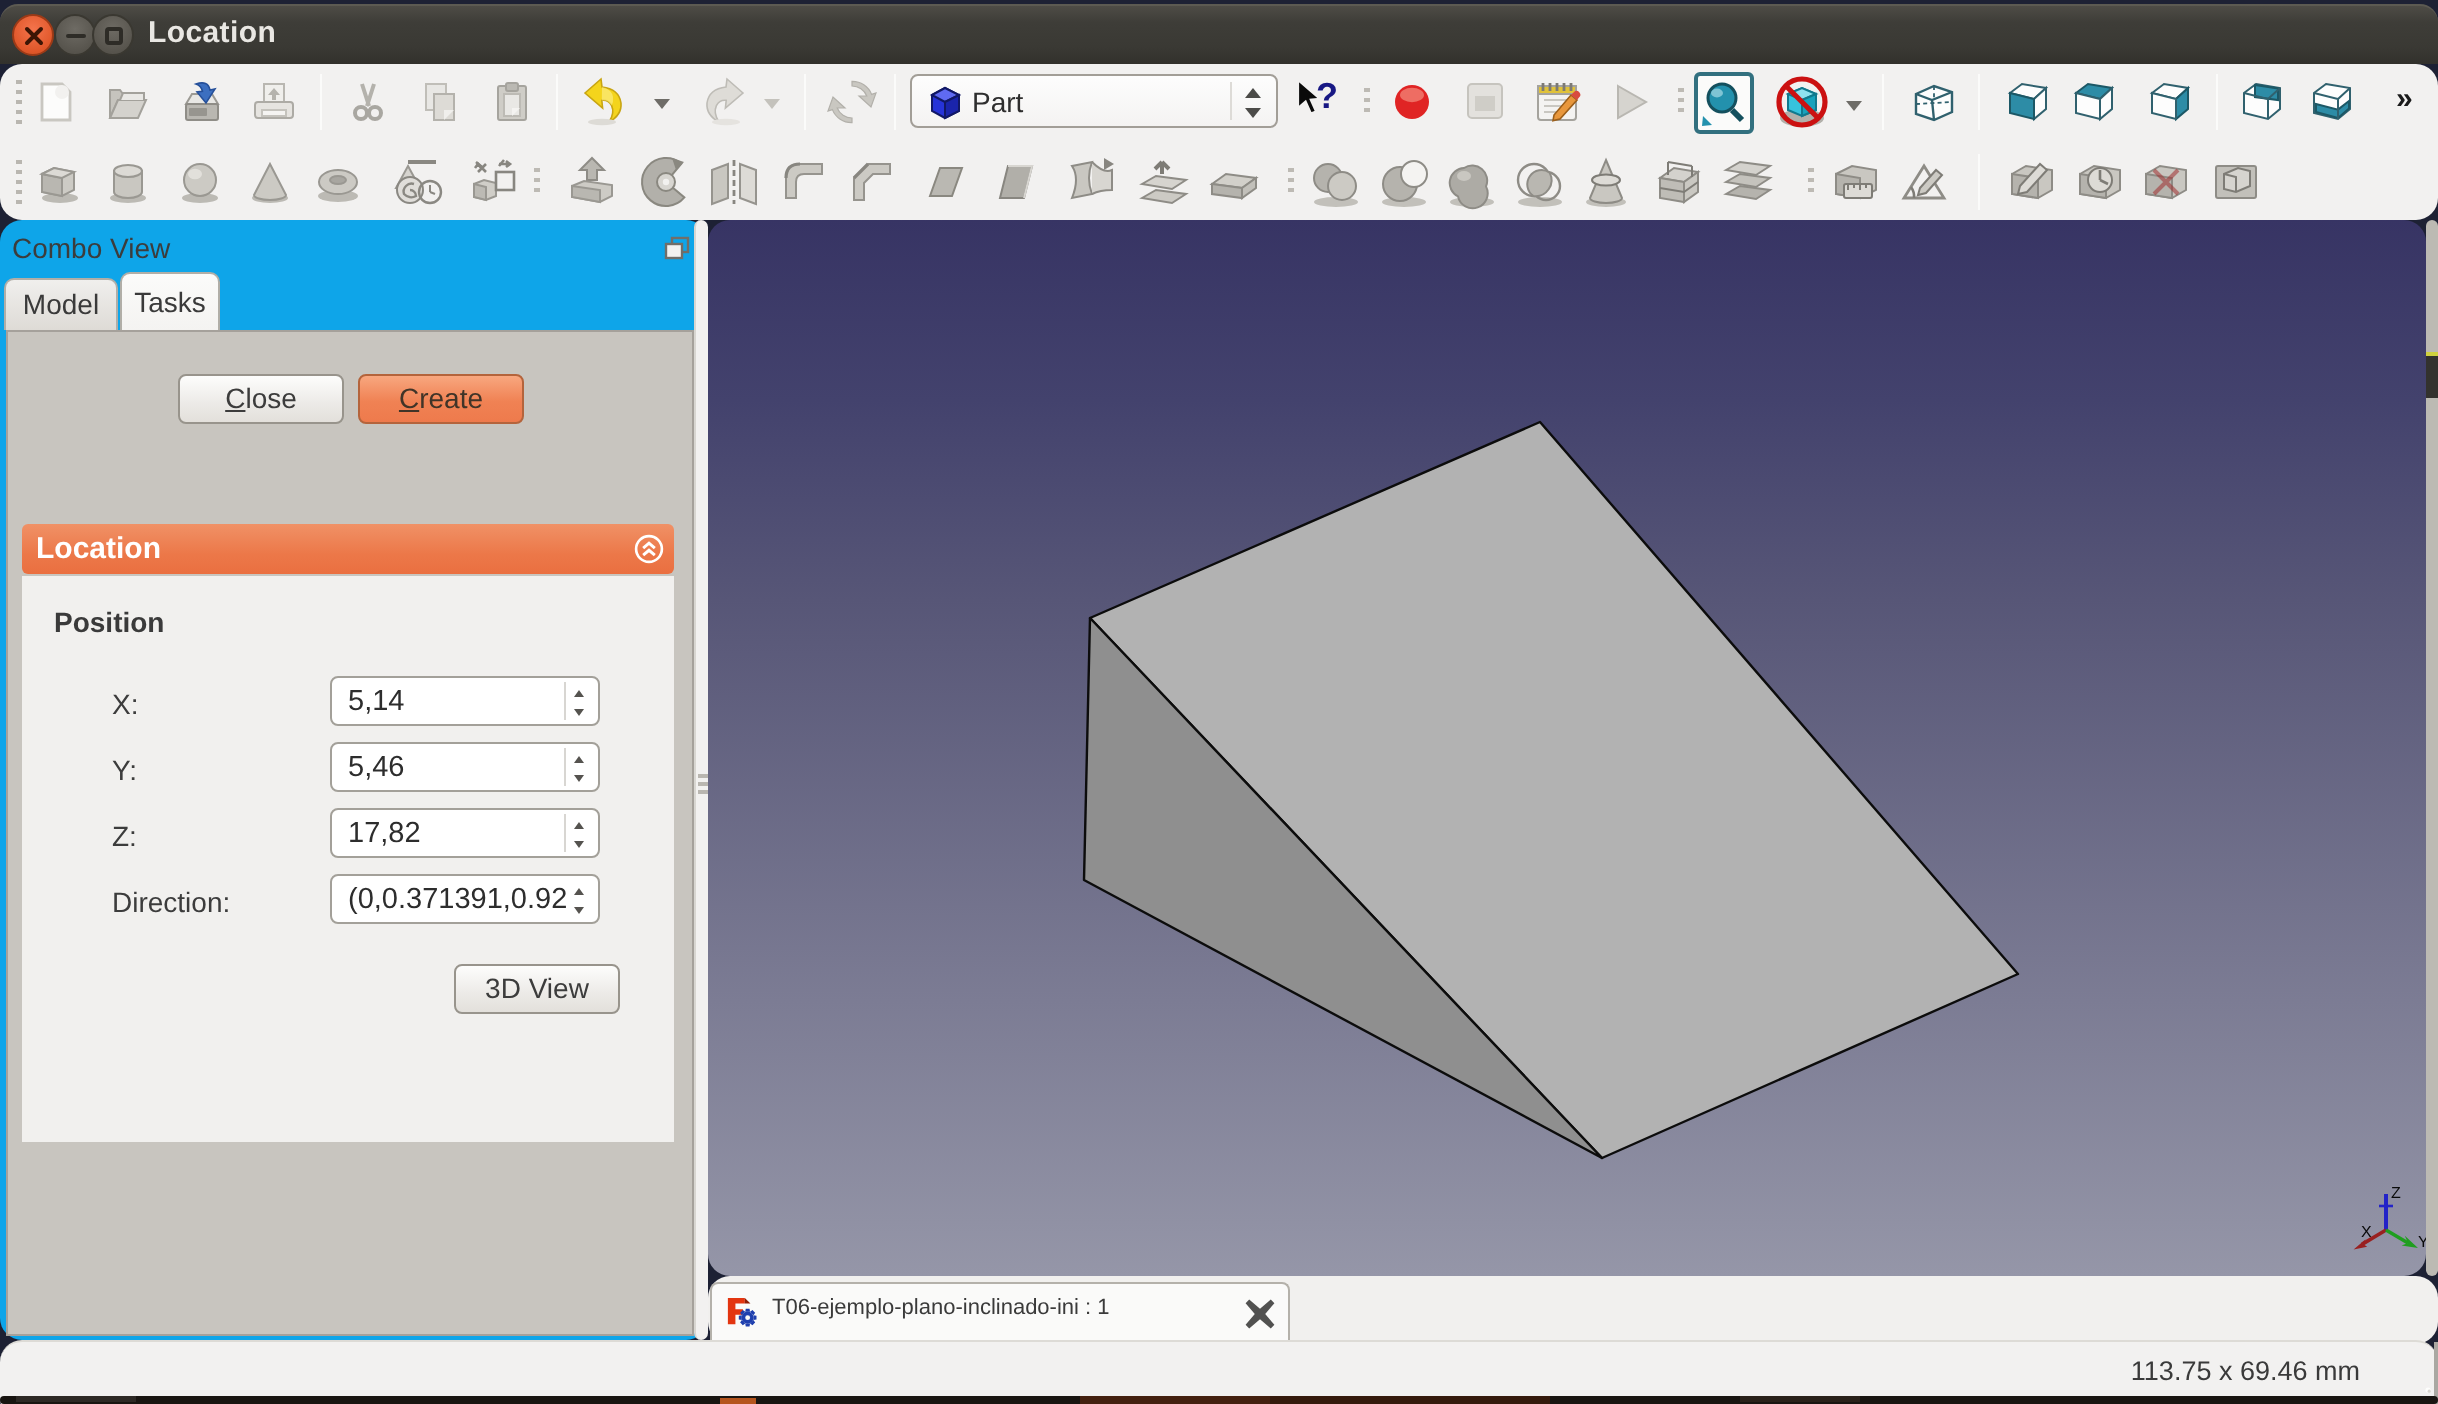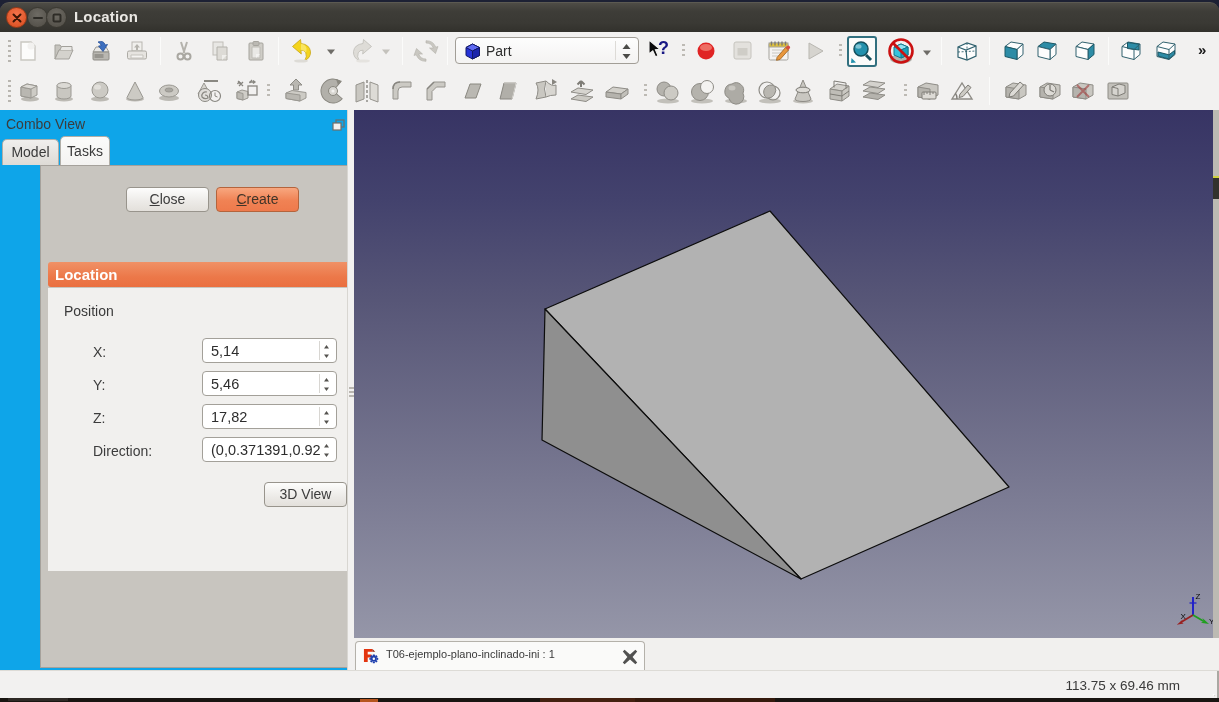--- a/index.html
+++ b/index.html
@@ -1,19 +1,19 @@
 <!DOCTYPE html>
 <html><head>
 <meta charset="utf-8">
 <style>
   * { margin:0; padding:0; box-sizing:border-box; }
   html,body { width:1219px; height:702px; overflow:hidden; }
   body { font-family:"Liberation Sans", sans-serif; background:#1d2134; }
   #app { position:relative; width:1219px; height:702px; }
-  .abs { position:absolute; }
+  .abs { position:absolute;border-radius:11px; }
 
   
   #titlebar { left:0; top:2px; width:1219px; height:30px;
     background:linear-gradient(#4e4c46, #3e3d38 28%, #3a3934 70%, #32312c);
     border-radius:9px 9px 0 0;
     border-top:1px solid #5c5a52; }
   .wbtn { position:absolute; top:4px; width:21px; height:21px; border-radius:50%; }
   #btn-close { left:6px; background:radial-gradient(circle at 50% 35%, #f4744c, #e0572a 70%, #c64e20); border:1px solid #9c3a17;}
   #btn-min  { left:27px; background:radial-gradient(circle at 50% 35%, #6e6b64, #56534c 75%); border:1px solid #3a3831;}
   #btn-max  { left:46px; background:radial-gradient(circle at 50% 35%, #6e6b64, #56534c 75%); border:1px solid #3a3831;}
@@ -37,35 +37,35 @@
   
   #panel-top { left:0; top:110px; width:354px; height:560px; background:#0ea5e9; }
   #combo-view-label { position:absolute; left:6px; top:6px; font-size:14px; color:#3c3c3c; }
   #float-icon { position:absolute; left:332px; top:7px; width:13px; height:12px; }
   .tab { position:absolute; font-size:14px; color:#3a3a3a; text-align:center; }
   #tab-model { left:2px; top:29px; width:57px; height:26px; background:linear-gradient(#f0efed,#dedbd6);
      border:1px solid #b1aea7; border-bottom:none; border-radius:5px 5px 0 0; padding-top:4px; }
   #tab-tasks { left:60px; top:26px; width:50px; height:29px; background:linear-gradient(#fbfbfa,#f4f3f1);
      border:1px solid #b1aea7; border-bottom:none; border-radius:5px 5px 0 0; padding-top:6px; z-index:3; }
   #panel-frame { position:absolute; left:3px; top:55px; width:344px; height:503px;
-     background:#c8c5bf; border:1px solid #a5a19b;margin-left:37px; }
+     background:#c8c5bf; border:1px solid #a5a19b; }
 
   .pbtn { position:absolute; height:25px; border-radius:4px; font-size:14px; color:#3c3c3c; text-align:center; }
   #btn-close2 { left:85px; top:21px; width:83px; background:linear-gradient(#fdfdfc,#eceae7 60%,#e3e0db); border:1px solid #98948c; padding-top:3px;}
   #btn-create { left:175px; top:21px; width:83px; background:linear-gradient(#f8a77f,#f08254 55%,#ee7a4c); border:1px solid #b4643c; padding-top:3px; color:#403428;}
 
   .ohdr { position:absolute; left:7px; width:326px; height:25px; border-radius:3px;
      background:linear-gradient(#f09166,#ec7849 60%,#ea6f40); color:#ffffff; font-weight:bold; font-size:15px; }
   .ohdr span { position:absolute; left:7px; top:4px; }
   .ohdr svg { position:absolute; right:5px; top:4.5px; }
   #hdr-geo { top:62px; }
   #hdr-loc { top:96px; }
 
   #loc-body { position:absolute; left:7px; top:122px; width:326px; height:283px; background:#f1f0ee; }
-  #pos-title { position:absolute; left:16px; top:15px; font-size:14px; font-weight:normal; color:#3a3a3a; }
+  #pos-title { position:absolute; left:16px; top:15px; font-size:14px; font-weight:bold; color:#3a3a3a; }
   .flabel { position:absolute; left:45px; font-size:14px; color:#3c3c3c; }
   .spin { position:absolute; left:154px; width:135px; height:25px; background:#ffffff;
      border:1px solid #a3a099; border-radius:4px; font-size:14.5px; color:#2d2d2d; }
   .spin .v { position:absolute; left:8px; top:4px; white-space:nowrap; overflow:hidden; }
   .spin .sd { position:absolute; right:16px; top:2px; bottom:2px; width:1px; background:#d8d6d2; }
   .spin svg { position:absolute; right:3px; top:3px; }
   #btn-3dview { left:216px; top:194px; width:83px; background:linear-gradient(#fdfdfc,#eceae7 60%,#e3e0db); border:1px solid #98948c; padding-top:3px;}
 
   
   #splitter { left:347px; top:110px; width:7px; height:560px; background:#f2f1f0; border-left:1px solid #d8d6d1; }

